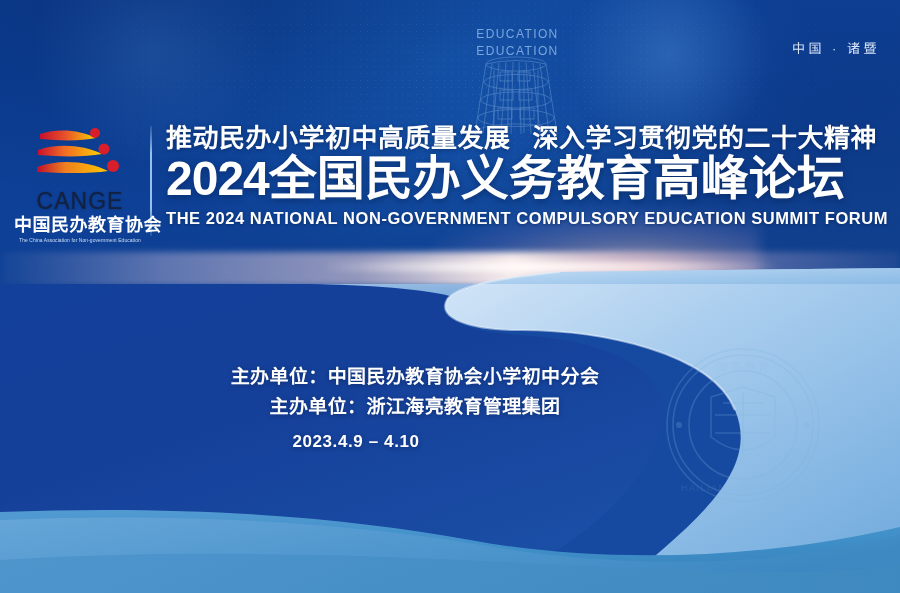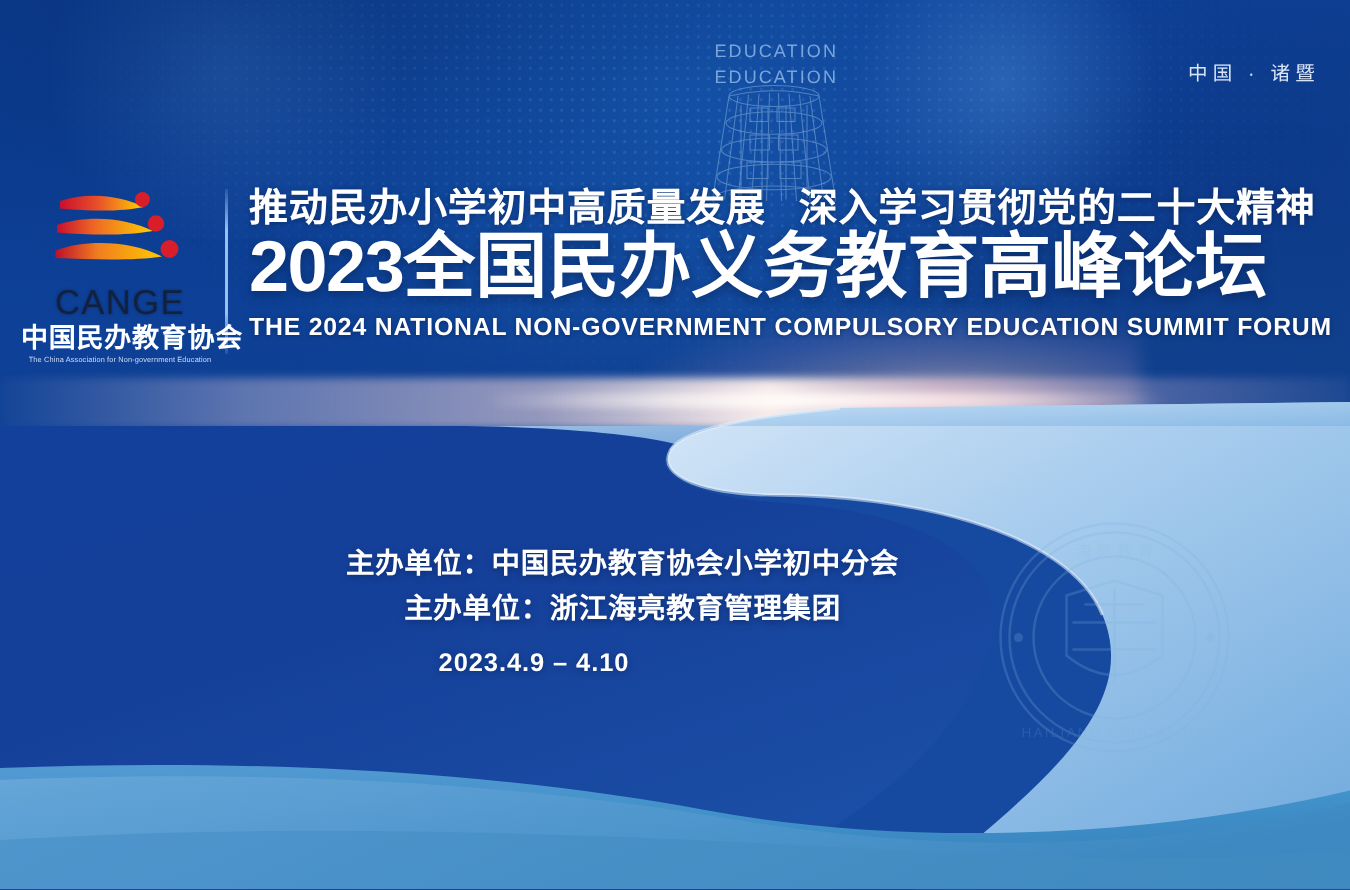--- a/index.html
+++ b/index.html
@@ -304,21 +304,21 @@
     <div class="logo-cange">CANGE</div>
     <div class="logo-cn">中国民办教育协会</div>
     <div class="logo-en">The China Association for Non-government Education</div>
   </div>
 
   <div class="head">
     <div class="head-sub">
       <span>推动民办小学初中高质量发展</span><span class="gap"></span><span>深入学习贯彻党的二十大精神</span>
     </div>
     <div class="head-main">
-      <span class="yr">2023</span><span>全国民办义务教育高峰论坛</span>
+      <span class="yr">2024</span><span>全国民办义务教育高峰论坛</span>
     </div>
     <div class="head-en">THE 2024 NATIONAL NON-GOVERNMENT COMPULSORY EDUCATION SUMMIT FORUM</div>
   </div>
 
   <div class="orgs">
     <div class="org-line">主办单位：中国民办教育协会小学初中分会</div>
     <div class="org-line">主办单位：浙江海亮教育管理集团</div>
   </div>
 
   <div class="date">2023.4.9 – 4.10</div>

